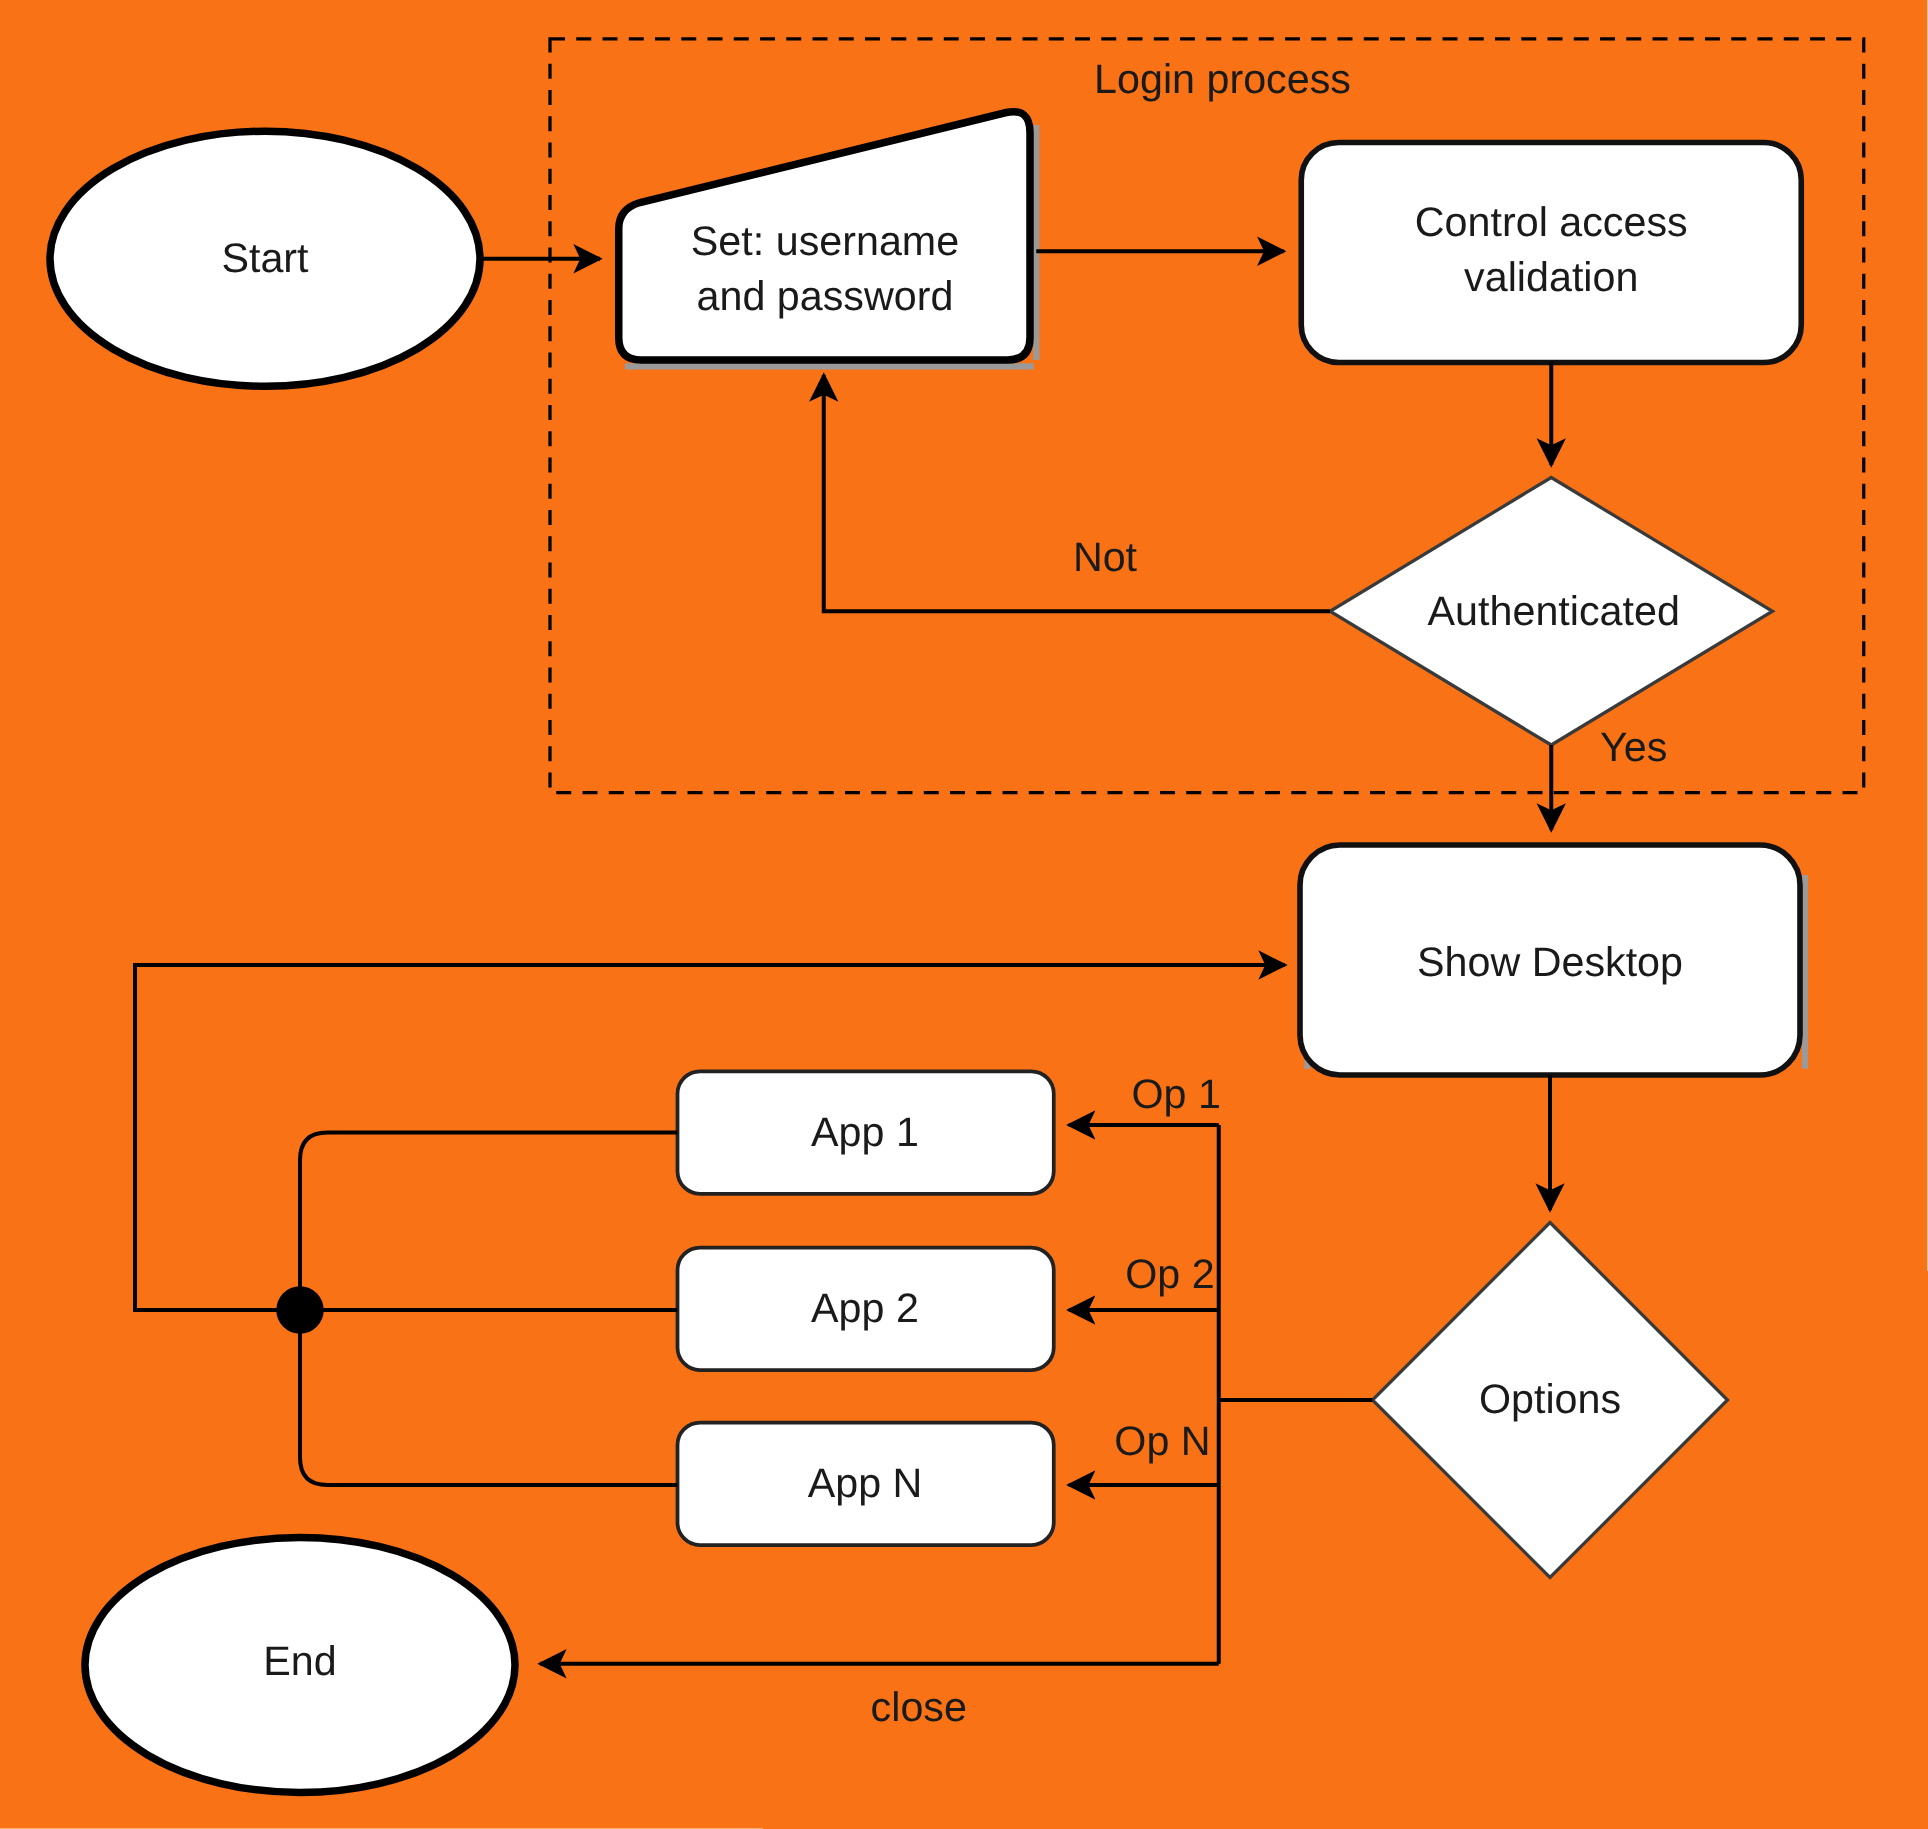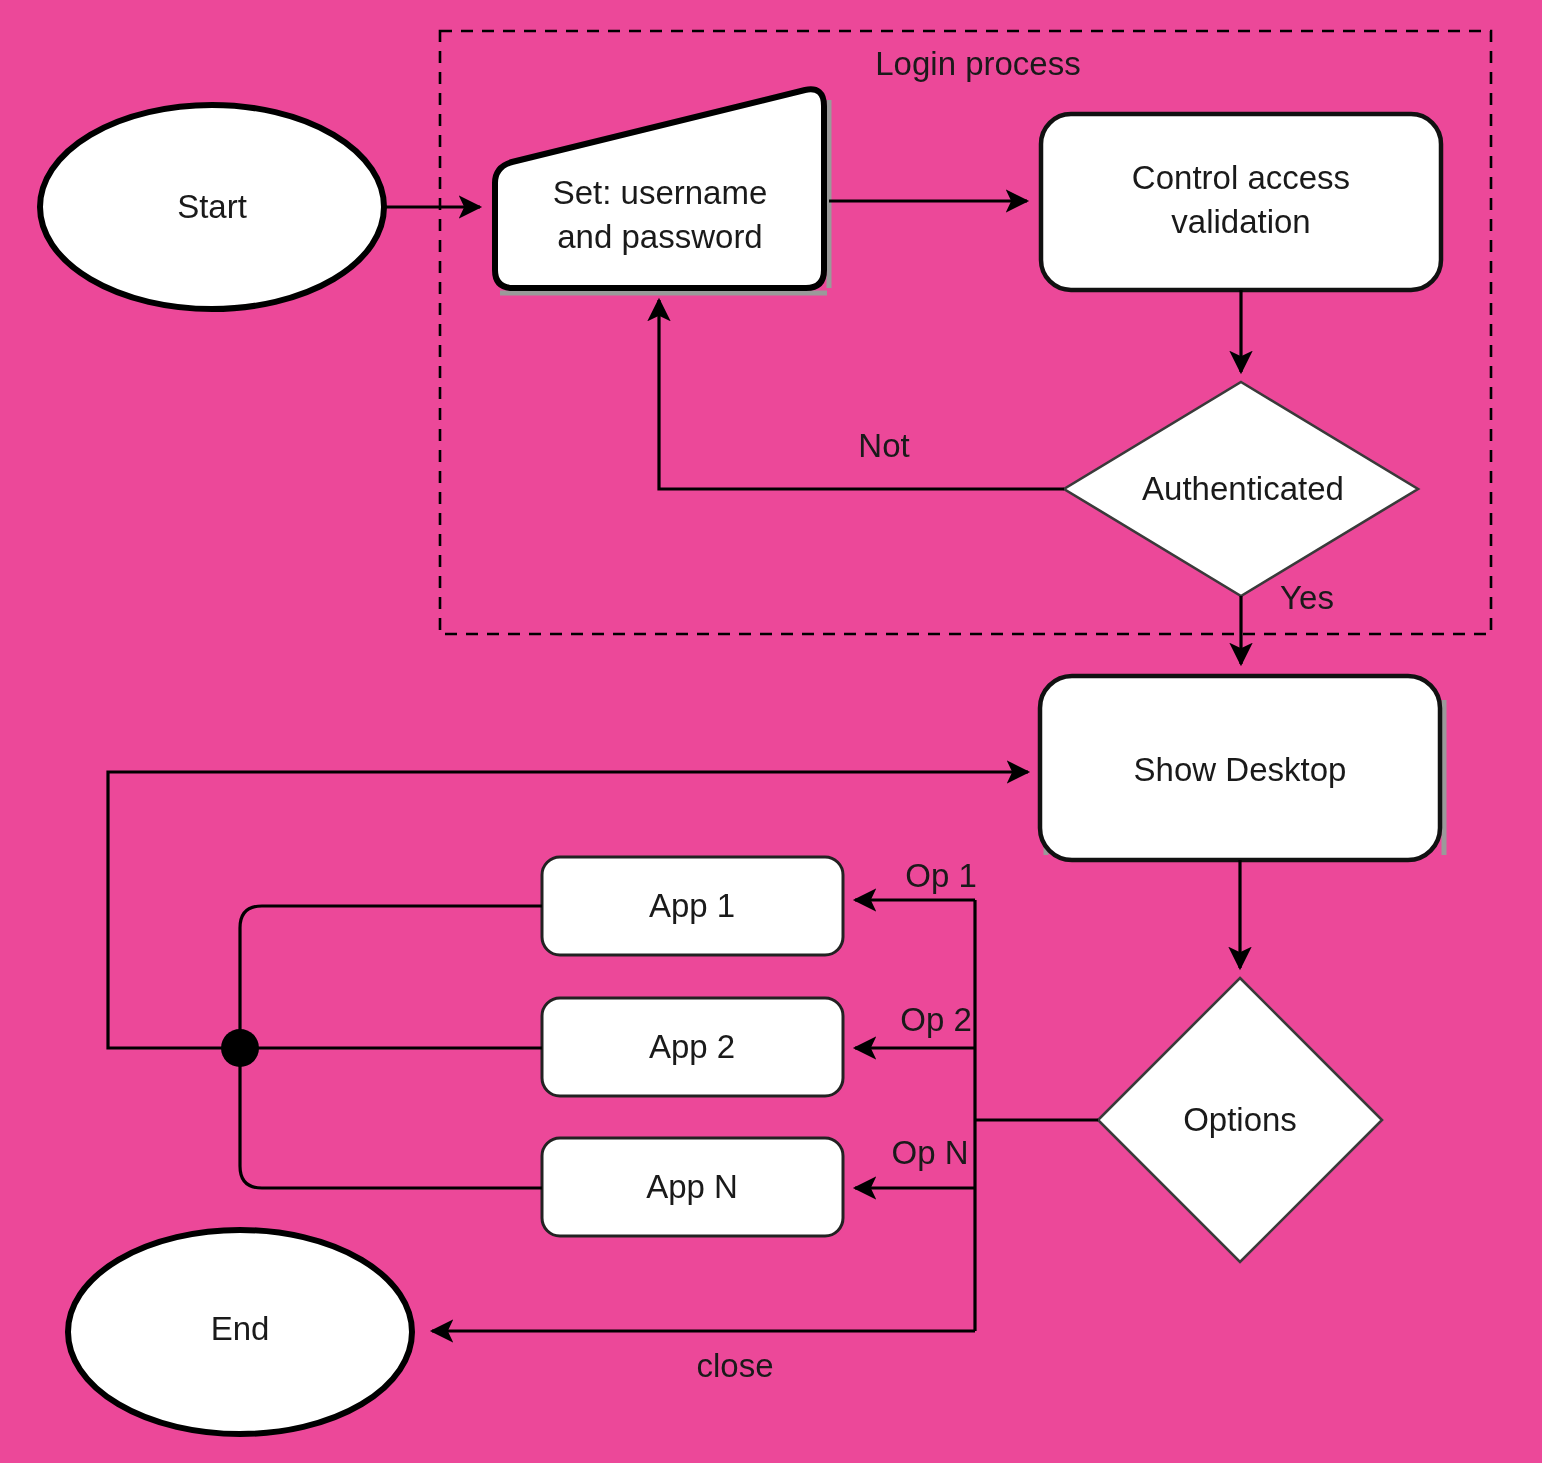--- a/index.html
+++ b/index.html
@@ -7,21 +7,21 @@
     padding: 0;
     background: #ffffff;
   }
   body {
     font-family: "Liberation Sans", sans-serif;
   }
   #canvas {
     position: relative;
     width: 1542px;
     height: 1463px;
-    background: #ec4899;
+    background: #f97316;
     overflow: hidden;
   }
   svg#diagram {
     position: absolute;
     left: 0;
     top: 0;
     width: 1542px;
     height: 1463px;
   }
   .node-text {

